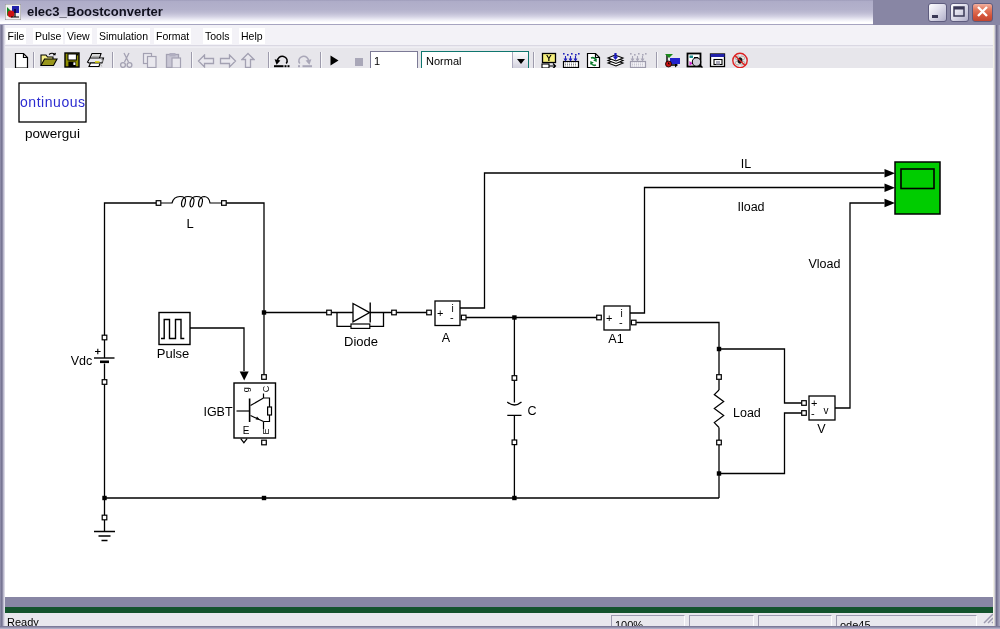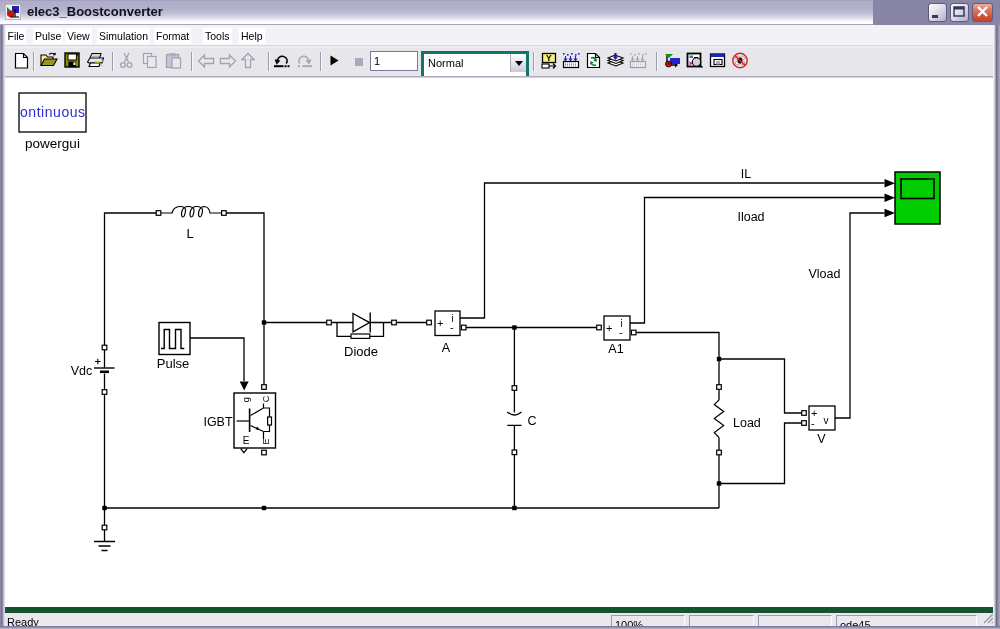--- a/index.html
+++ b/index.html
@@ -13,25 +13,25 @@
 .tbtn { position:absolute; top:3px; width:19px; height:19px; border-radius:3px; border:1px solid #5e5c7e; }
 .tbtn.silver { background:linear-gradient(135deg,#fdfdfe 0%,#e3e2ee 40%,#c2c0d6 80%,#aeacc6 100%); }
 #btn-close { left:972px; width:21px; background:linear-gradient(180deg,#f0b0a0 0%,#e37b60 30%,#d4543a 70%,#c24530 100%); }
 #menubar { position:absolute; left:4px; top:25px; width:992px; height:20px; background:#f3f2f7; }
 .mi { position:absolute; top:3px; font-size:10.5px; color:#000; background:#fff; padding:2px 2px; }
 #mdiv { position:absolute; left:4px; top:45px; width:992px; height:3px; background:linear-gradient(180deg,#cfcdda 0%,#e9e8ef 40%,#f1f0f5 100%); }
 #toolbar { position:absolute; left:4px; top:48px; width:992px; height:28px; background:#e7e6eb; }
 .tsep { position:absolute; top:4px; width:2px; height:19px; border-left:1px solid #9d9bac; border-right:1px solid #f8f8fa; }
 .ticon { position:absolute; top:52px; }
 #tfield { position:absolute; left:366px; top:3px; width:48px; height:20px; background:#fff; border:1px solid #7c7a96; font-size:11px; padding:3px 0 0 3px; }
-#combo { position:absolute; left:417px; top:3px; width:108px; height:32px; background:#fff; border:3px solid #0f766e; font-size:11px; }
+#combo { position:absolute; left:417px; top:3px; width:108px; height:32px; background:#fff; border:1px solid #0f766e; font-size:11px; }
 #combo .txt { position:absolute; left:4px; top:3px; }
 #combo .dd { position:absolute; right:0px; top:0px; width:16px; height:18px; background:linear-gradient(180deg,#fdfdfd,#e2e1ea 60%,#cac8d8); border-left:1px solid #aaa8bc; }
 #combo .dd:after { content:""; position:absolute; left:4px; top:7px; border:4px solid transparent; border-top:5px solid #000; }
-#canvas { position:absolute; left:5px; top:78px; width:988px; height:529px; background:#fff; }
+#canvas { position:absolute; left:5px; top:68px; width:988px; height:529px; background:#fff; }
 #statusbar { position:absolute; left:4px; top:607px; width:992px; height:19px; background:#e9e8ee; border-top:6px solid #14532d; font-size:11px; color:#000; }
 .spanel { position:absolute; top:2px; height:15px; border:1px solid; border-color:#9d9bb0 #fdfdfe #fdfdfe #9d9bb0; padding:3px 0 0 3px; font-size:11px; }
 #borderL { position:absolute; left:0; top:25px; width:5px; height:601px;
   background:linear-gradient(90deg,#9c9ab6 0%,#716f8e 25%,#8d8ba6 50%,#c6c4d6 75%,#e8e7f0 100%); }
 #borderR { position:absolute; left:993px; top:25px; width:7px; height:601px;
   background:linear-gradient(90deg,#f8f6ec 0%,#eceadf 14%,#b8b6c8 30%,#716f8e 50%,#8d8ba6 72%,#aeacc4 100%); }
 #borderB { position:absolute; left:0; top:626px; width:1000px; height:3px;
   background:linear-gradient(180deg,#716f8e,#9c9ab6 60%,#c0bed4); }
 svg text { font-family:"Liberation Sans", sans-serif; }
 </style>

